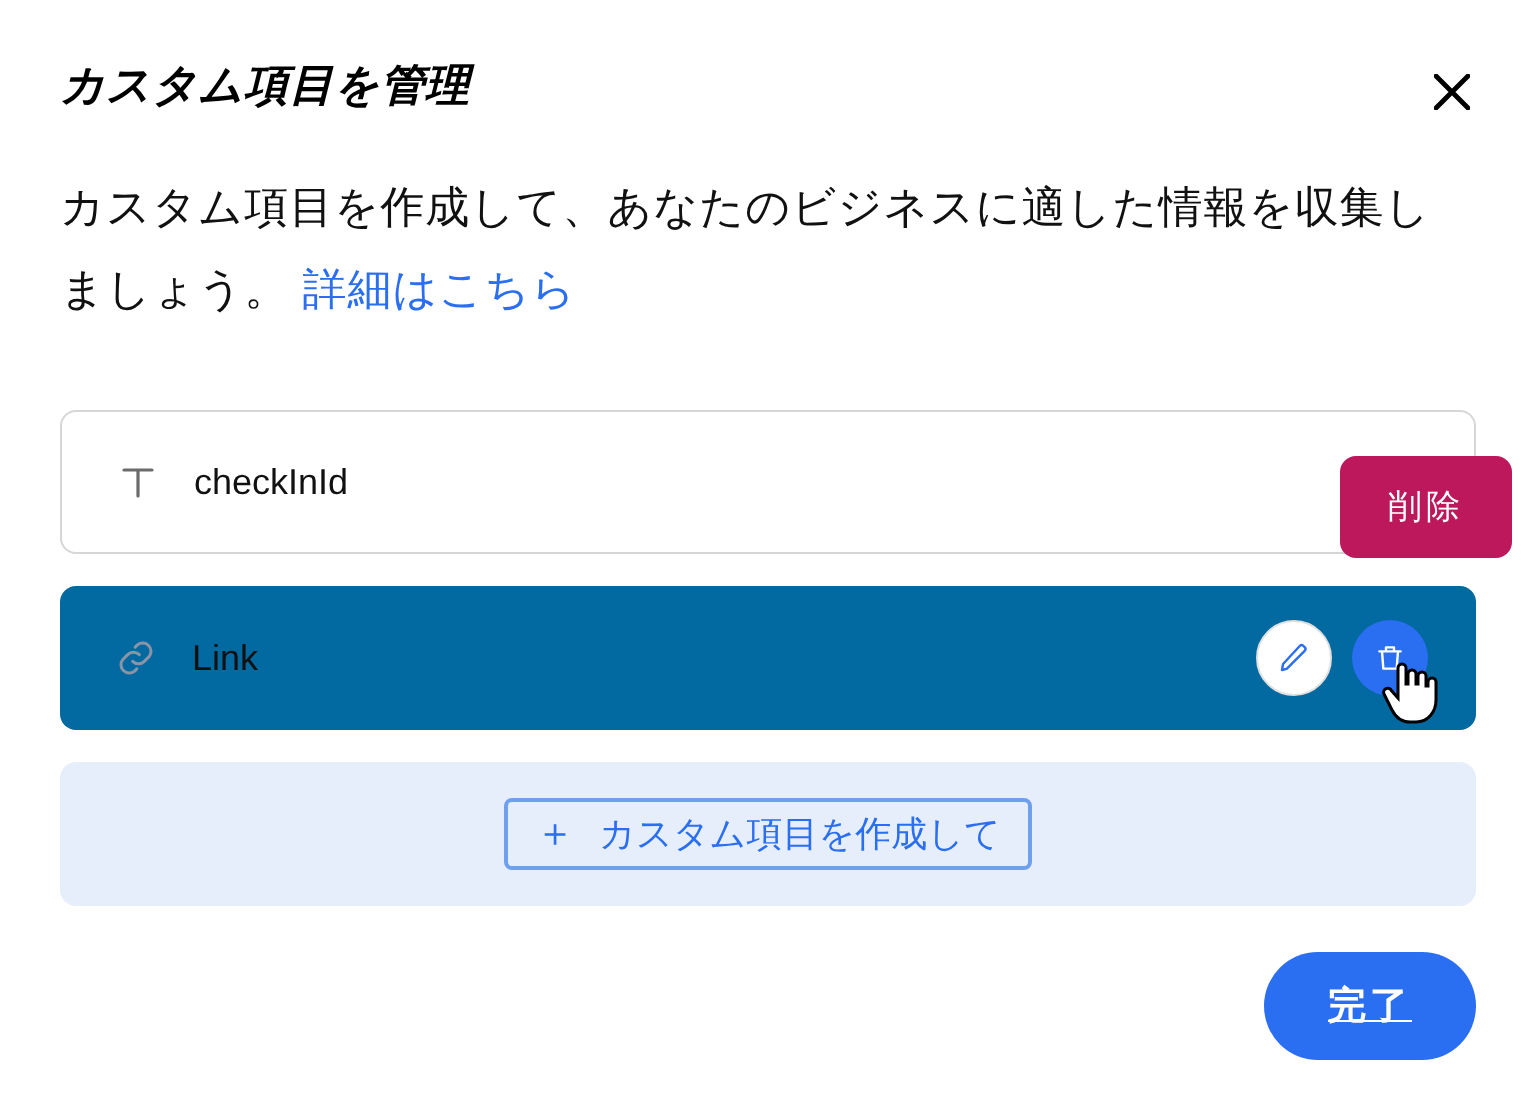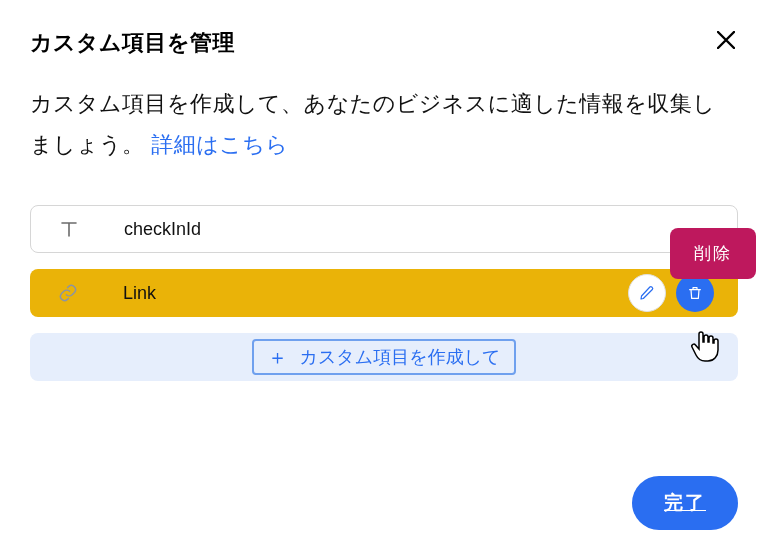--- a/index.html
+++ b/index.html
@@ -11,23 +11,24 @@
     width: 768px;
     height: 550px;
     position: relative;
     color: #000;
   }
   .dialog {
     padding: 28px 30px 20px 30px;
   }
   .header {
     display: flex;
-    align-items: flex-start;
+    align-items: flex-end;
     justify-content: space-between;
     margin-bottom: 26px;
+    font-style: italic;
   }
   .title {
     font-size: 22px;
     font-weight: 700;
     letter-spacing: 0.5px;
   }
   .close-btn {
     width: 24px;
     height: 24px;
     display: flex;
@@ -48,33 +49,32 @@
     text-decoration: none;
   }
   .field-list {
     display: flex;
     flex-direction: column;
     gap: 16px;
   }
   .field-row {
     display: flex;
     align-items: center;
-    height: 48px;
+    height: 72px;
     border-radius: 8px;
     padding: 0 24px;
     font-size: 18px;
     position: relative;
-    gap: 27px;
   }
   .field-text {
     border: 1px solid #d6d6d6;
     background: #fff;
   }
   .field-link {
-    background: #eab308;
+    background: #0369a1;
   }
   .field-icon {
     width: 28px;
     display: flex;
     align-items: center;
     justify-content: center;
     margin-right: 14px;
     color: #6b6b6b;
   }
   .field-link .field-icon { color: #8a94a6; }

